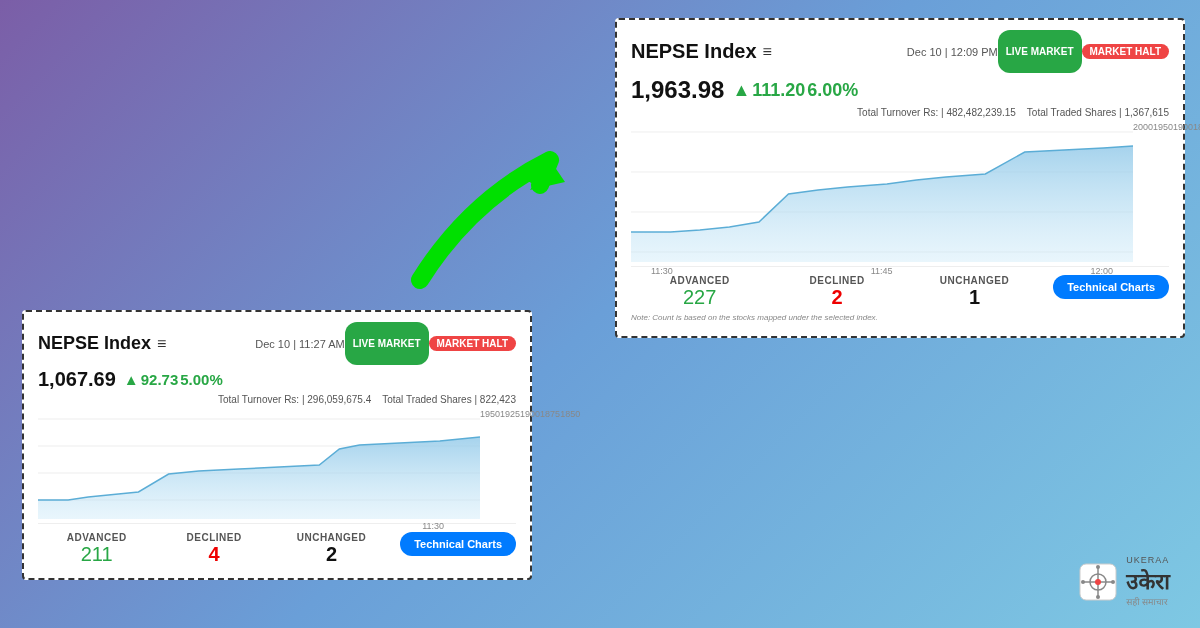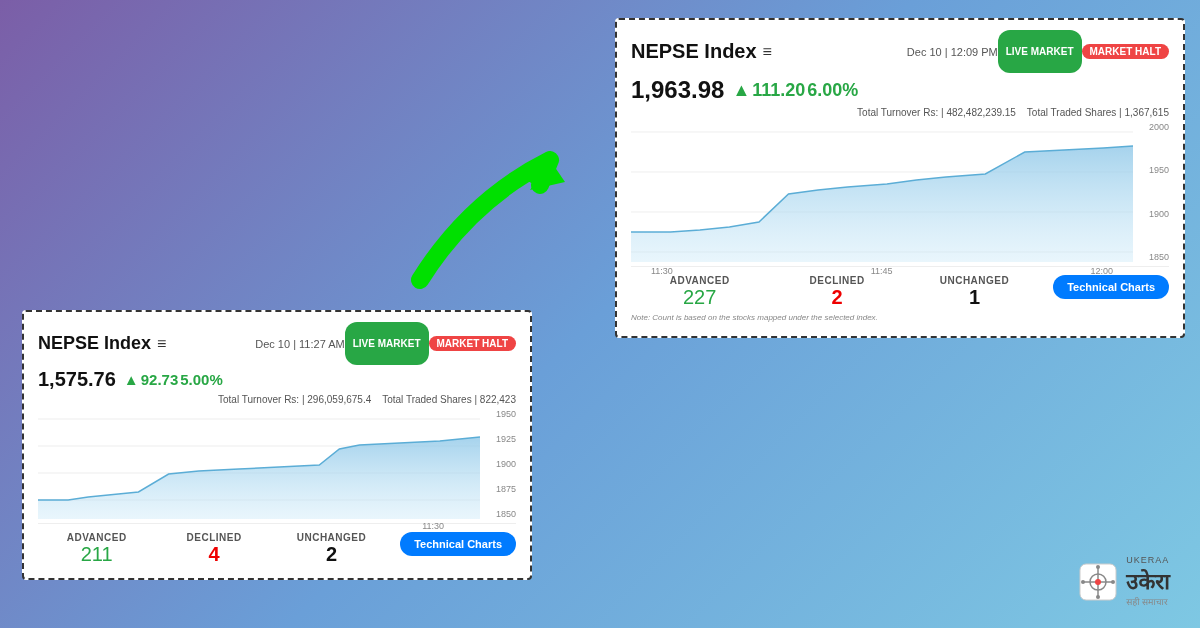--- a/index.html
+++ b/index.html
@@ -155,21 +155,20 @@
       margin-bottom: 4px;
     }
 
     .chart-y-axis {
       position: absolute;
       right: 0;
       top: 0;
       width: 36px;
       height: 100%;
       display: flex;
-      flex-direction: column;
       justify-content: space-between;
       font-size: 9px;
       color: #888;
       text-align: right;
     }
 
     .chart-x-axis {
       position: absolute;
       bottom: -14px;
       left: 0;
@@ -314,21 +313,21 @@
       <span class="hamburger-icon">≡</span>
     </div>
     <div class="card-meta">
       <span>Dec 10 | 11:27 AM</span>
       <span class="badge-live">LIVE MARKET</span>
       <span class="badge-halt">MARKET HALT</span>
     </div>
   </div>
 
   <div class="price-row">
-    <span class="price-main">1,575.76</span>
+    <span class="price-main">1,067.69</span>
     <span class="price-change">
       <span>▲</span>
       <span>92.73</span>
       <span>5.00%</span>
     </span>
   </div>
 
   <div class="turnover-row">
     <span>Total Turnover Rs: |</span>
     <span>296,059,675.4</span>

